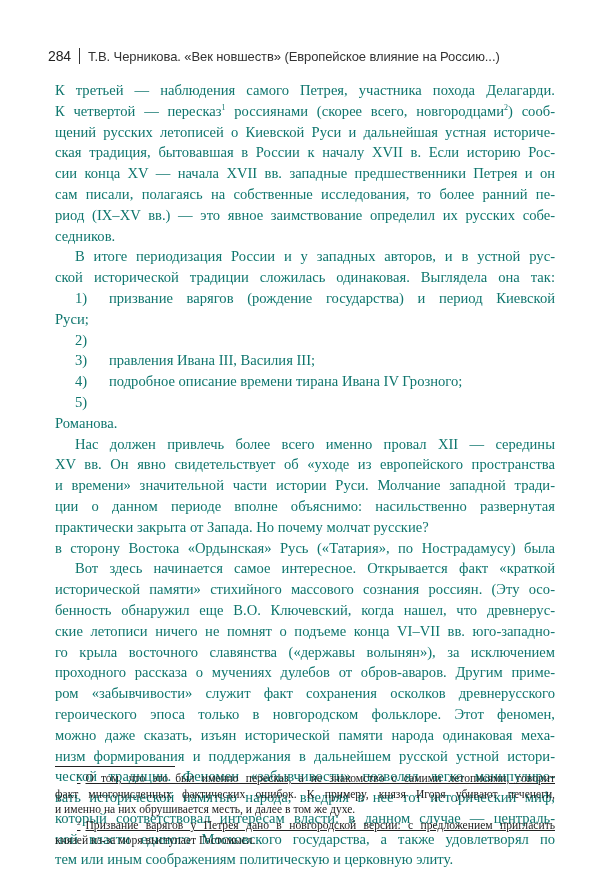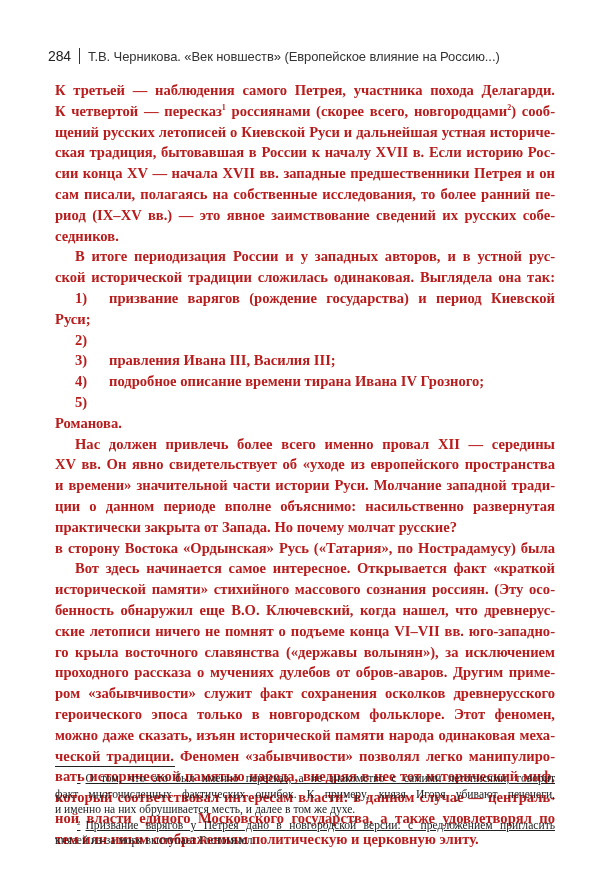--- a/index.html
+++ b/index.html
@@ -1,20 +1,20 @@
 <!DOCTYPE html>
 <html><head>
 <meta charset="utf-8">
 <style>
   html, body { margin: 0; padding: 0; background: #ffffff; }
   body { width: 600px; height: 890px; position: relative; overflow: hidden; color: #222; }
   .header { position: absolute; left: 48px; top: 48px; font-family: "Liberation Sans", "DejaVu Sans", sans-serif; font-size: 13px; color: #333; letter-spacing: -0.1px; white-space: nowrap; }
   .header .pnum { font-size: 14px; color: #222; text-align: right; }
   .header .sep { display: inline-block; width: 1px; height: 16px; background: #333; vertical-align: -3px; margin: 0 8px 0 8px; }
-  .body { position: absolute; left: 55px; top: 80px; width: 500px; font-family: "Liberation Serif", "DejaVu Serif", serif; font-size: 14.6px; color: #b91c1c; font-weight: bold; }
+  .body { position: absolute; left: 55px; top: 80px; width: 500px; font-family: "Liberation Serif", "DejaVu Serif", serif; font-size: 14.6px; color: #0f766e; }
   .ln { height: 20.8px; line-height: 20.8px; white-space: nowrap; text-align: justify; text-align-last: justify; overflow: hidden; }
   .ln.last { text-align-last: left; }
   .ln.ind { padding-left: 20px; }
   .li { display: flex; }
   .li .n { width: 34px; flex: none; }
   .li .t { flex: 1; }
   sup { font-size: 8px; line-height: 0; vertical-align: 6px; }
   .rule { position: absolute; left: 55px; top: 766px; width: 120px; height: 1px; background: #222; }
   .fn { position: absolute; left: 55px; top: 771px; width: 500px; font-family: "Liberation Serif", "DejaVu Serif", serif; font-size: 11.6px; color: #222; }
   .fn .ln { height: 15.6px; line-height: 15.6px; }
@@ -28,21 +28,21 @@
   <span class="pnum">284</span><span class="sep"></span><span>Т.В. Черникова. «Век новшеств» (Европейское влияние на Россию...)</span>
 </div>
 
 <div class="body">
   <div class="ln">К третьей — наблюдения самого Петрея, участника похода Делагарди.</div>
   <div class="ln"><span>К четвертой — пересказ</span><sup>1</sup><span> россиянами (скорее всего, новгородцами</span><sup>2</sup><span>) сооб-</span></div>
   <div class="ln">щений русских летописей о Киевской Руси и дальнейшая устная историче-</div>
   <div class="ln">ская традиция, бытовавшая в России к началу XVII в. Если историю Рос-</div>
   <div class="ln">сии конца XV — начала XVII вв. западные предшественники Петрея и он</div>
   <div class="ln">сам писали, полагаясь на собственные исследования, то более ранний пе-</div>
-  <div class="ln">риод (IX–XV вв.) — это явное заимствование сведений их русских собе-</div>
+  <div class="ln">риод (IX–XV вв.) — это явное заимствование определил их русских собе-</div>
   <div class="ln last">седников.</div>
   <div class="ln ind">В итоге периодизация России и у западных авторов, и в устной рус-</div>
   <div class="ln">ской исторической традиции сложилась одинаковая. Выглядела она так:</div>
 
   <div class="ln ind li">
       <span class="n">1)</span>
       <span class="t ln">призвание варягов (рождение государства) и период Киевской</span>
     </div>
   <div class="ln last">Руси;</div>
   <div class="ln ind li last">
@@ -69,20 +69,21 @@
   <div class="ln">в сторону Востока «Ордынская» Русь («Татария», по Нострадамусу) была</div>
   <div class="ln ind">Вот здесь начинается самое интересное. Открывается факт «краткой</div>
   <div class="ln">исторической памяти» стихийного массового сознания россиян. (Эту осо-</div>
   <div class="ln">бенность обнаружил еще В.О. Ключевский, когда нашел, что древнерус-</div>
   <div class="ln">ские летописи ничего не помнят о подъеме конца VI–VII вв. юго-западно-</div>
   <div class="ln">го крыла восточного славянства («державы волынян»), за исключением</div>
   <div class="ln">проходного рассказа о мучениях дулебов от обров-аваров. Другим приме-</div>
   <div class="ln">ром «забывчивости» служит факт сохранения осколков древнерусского</div>
   <div class="ln">героического эпоса только в новгородском фольклоре. Этот феномен,</div>
   <div class="ln">можно даже сказать, изъян исторической памяти народа одинаковая меха-</div>
+  <div class="ln">низм формирования и поддержания в дальнейшем русской устной истори-</div>
   <div class="ln">ческой традиции. Феномен «забывчивости» позволял легко манипулиро-</div>
   <div class="ln">вать исторической памятью народа, внедряя в нее тот исторический миф,</div>
   <div class="ln">который соответствовал интересам власти: в данном случае — централь-</div>
   <div class="ln">ной власти единого Московского государства, а также удовлетворял по</div>
   <div class="ln last">тем или иным соображениям политическую и церковную элиту.</div>
 </div>
 
 <div class="rule"></div>
 
 <div class="fn">

